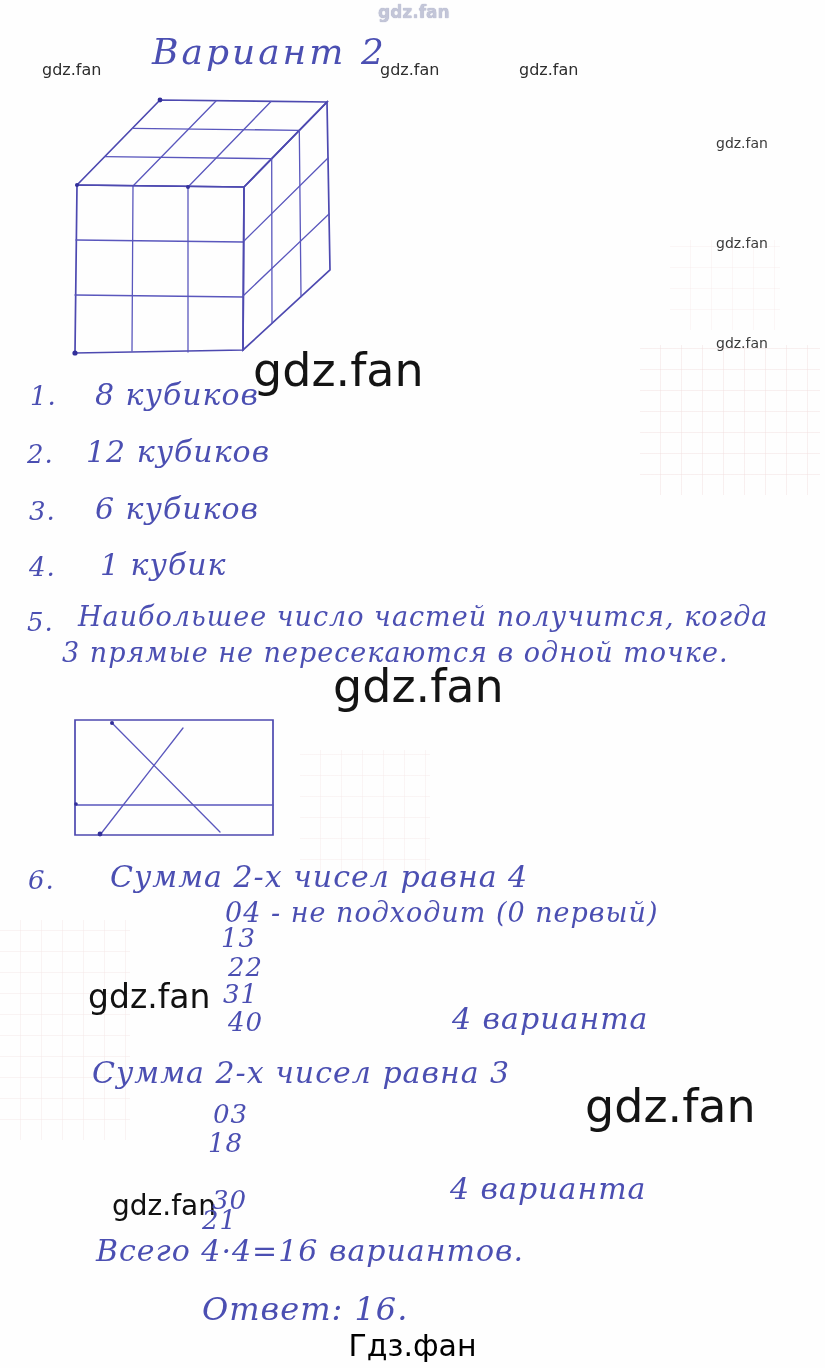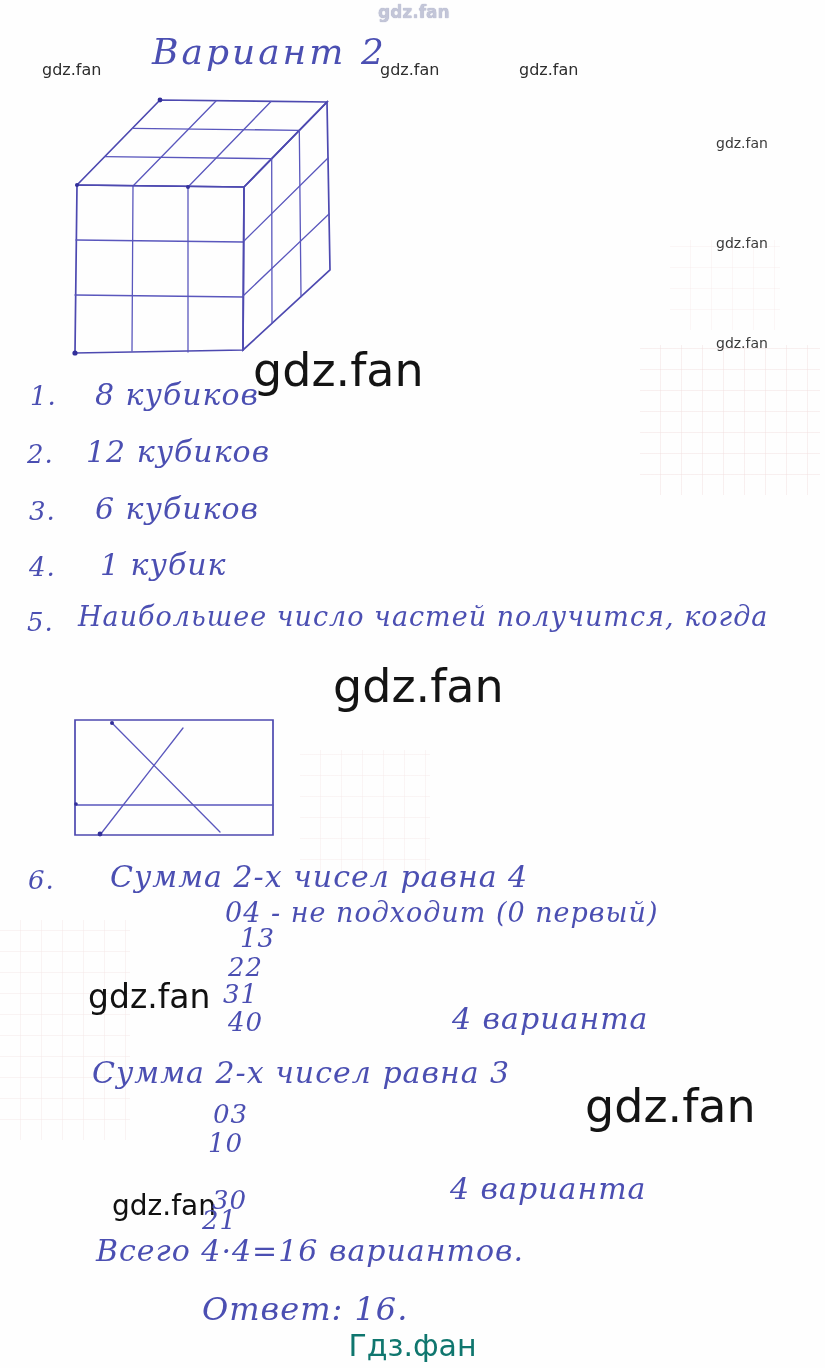--- a/index.html
+++ b/index.html
@@ -53,21 +53,21 @@
   .wm-sm{font-size:16px;color:#2d2d2d;}
   .wm-xs{font-size:14px;color:#3a3a3a;}
   .wm-big{font-size:46px;color:#141414;}
   .wm-med{font-size:33px;color:#111111;}
   .wm-med2{font-size:28px;color:#111111;}
   .footer-brand{
     position:absolute;
     left:0;right:0;
     text-align:center;
     font-size:30px;
-    color:#0f766e;
+    color:#000000;
     font-family:"DejaVu Sans", sans-serif;
   }
 
   svg{position:absolute;overflow:visible;}
   .pen{stroke:#4d49b0;stroke-width:1.7;fill:none;stroke-linecap:round;}
   .pen-thin{stroke:#5a57bd;stroke-width:1.3;fill:none;stroke-linecap:round;}
   .pen-dot{fill:#33309a;}
 </style>
 </head>
 <body>
@@ -127,46 +127,47 @@
   <div class="hw hw-lg" style="left:86px;top:435px;">12 кубиков</div>
 
   <div class="hw hw-num" style="left:29px;top:497px;">3.</div>
   <div class="hw hw-lg" style="left:95px;top:492px;">6 кубиков</div>
 
   <div class="hw hw-num" style="left:29px;top:553px;">4.</div>
   <div class="hw hw-lg" style="left:100px;top:548px;">1 кубик</div>
 
   <div class="hw hw-num" style="left:27px;top:608px;">5.</div>
   <div class="hw hw-md" style="left:78px;top:602px;">Наибольшее число частей получится, когда</div>
+  <div class="hw hw-md" style="left:62px;top:638px;">3 прямые не пересекаются в одной точке.</div>
 
   <svg style="left:70px;top:712px;" width="215" height="135" viewBox="0 0 215 135">
     <polygon class="pen" points="5,8 203,8 203,123 5,123"></polygon>
     <line class="pen-thin" x1="42" y1="11" x2="150" y2="120"></line>
     <line class="pen-thin" x1="113" y1="16" x2="30" y2="123"></line>
     <line class="pen-thin" x1="5" y1="93" x2="203" y2="93"></line>
     <circle class="pen-dot" cx="42" cy="11" r="2"></circle>
     <circle class="pen-dot" cx="30" cy="122" r="2.4"></circle>
     <circle class="pen-dot" cx="6" cy="92" r="1.8"></circle>
   </svg>
 
 
   <div class="hw hw-num" style="left:28px;top:866px;">6.</div>
   <div class="hw hw-lg" style="left:110px;top:860px;">Сумма 2-х чисел равна 4</div>
   <div class="hw hw-md" style="left:225px;top:898px;">04 - не подходит (0 первый)</div>
 
-  <div class="hw hw-num" style="left:240px;top:924px;">13</div>
+  <div class="hw hw-num" style="left:221px;top:924px;">13</div>
   <div class="hw hw-num" style="left:228px;top:953px;">22</div>
   <div class="hw hw-num" style="left:223px;top:980px;">31</div>
   <div class="hw hw-num" style="left:228px;top:1008px;">40</div>
   <div class="hw hw-lg" style="left:452px;top:1002px;">4 варианта</div>
 
   <div class="hw hw-lg" style="left:92px;top:1056px;">Сумма 2-х чисел равна 3</div>
 
   <div class="hw hw-num" style="left:213px;top:1100px;">03</div>
-  <div class="hw hw-num" style="left:208px;top:1129px;">10</div>
+  <div class="hw hw-num" style="left:208px;top:1129px;">18</div>
   <div class="hw hw-num" style="left:202px;top:1206px;">21</div>
   <div class="hw hw-num" style="left:212px;top:1186px;">30</div>
   <div class="hw hw-lg" style="left:450px;top:1172px;">4 варианта</div>
 
   <div class="hw hw-lg" style="left:96px;top:1234px;">Всего 4·4=16 вариантов.</div>
   <div class="hw" style="left:186px;top:1292px;font-size:32px;margin-left:16px;">Ответ: 16.</div>
 
   <div class="footer-brand" style="top:1328px;">Гдз.фан</div>
 
 </div>

